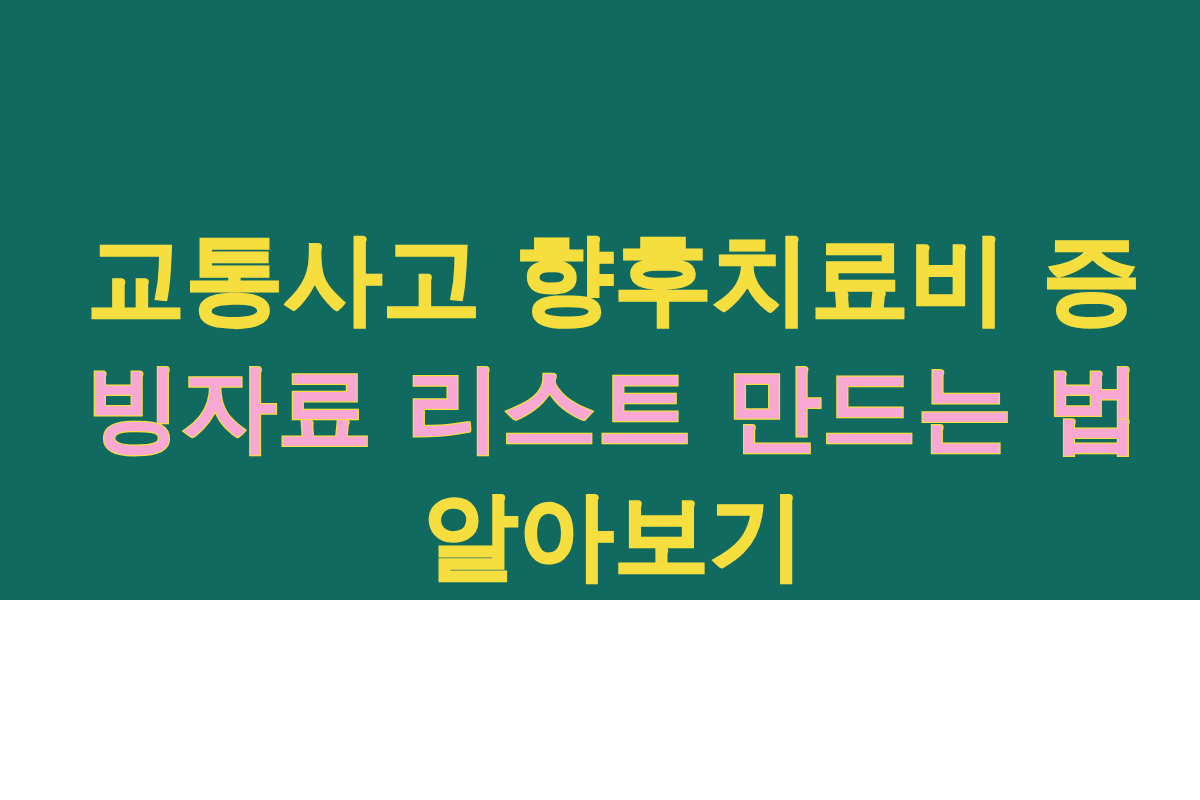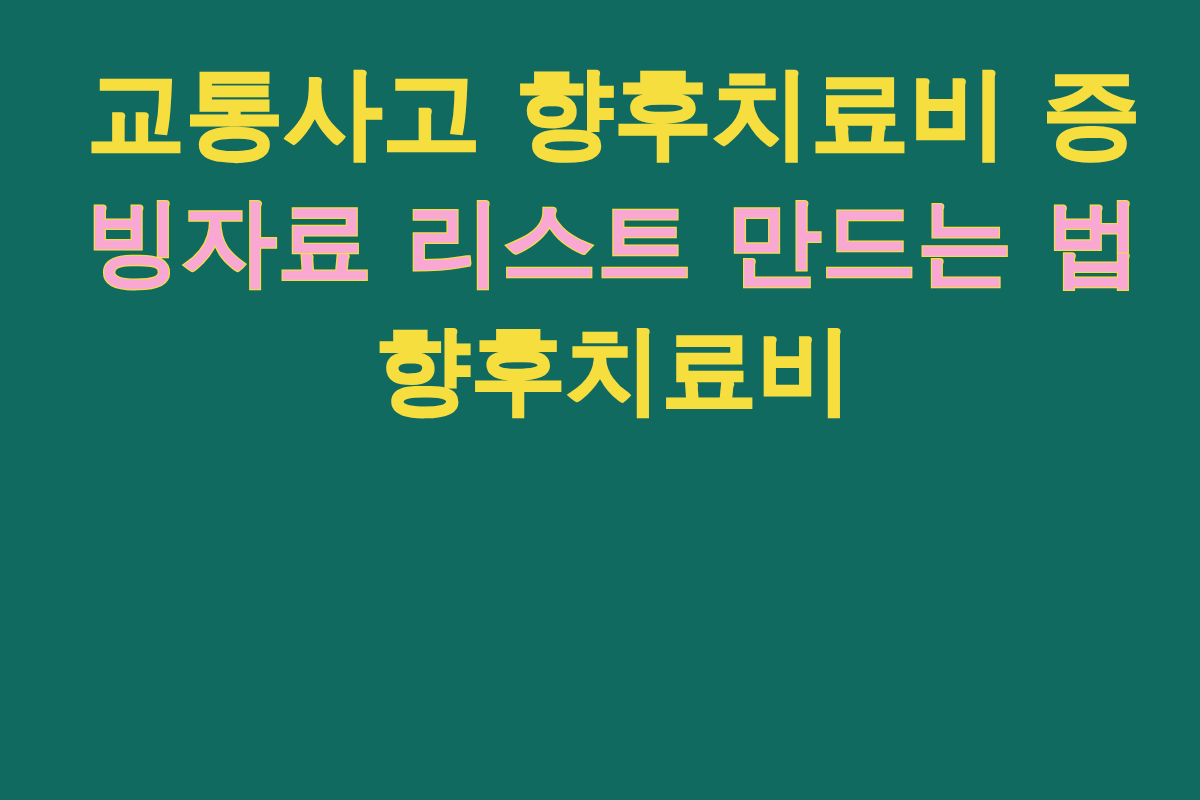--- a/index.html
+++ b/index.html
@@ -12,25 +12,25 @@
     width: 1200px;
     height: 800px;
     overflow: hidden;
     font-family: "DejaVu Sans", "Liberation Sans", sans-serif;
   }
 
   
   #thumbnail-card {
     position: relative;
     width: 1200px;
-    height: 800px;
+    height: 600px;
     box-sizing: border-box;
     background-color: #106a60;   
     display: flex;
-    align-items: flex-start;
+    align-items: flex-end;
     justify-content: center;
     overflow: hidden;
     padding-left: 28px;
   }
 
   
   #title-block {
     width: 1060px;
     margin-top: 48px;            
     text-align: center;
@@ -68,16 +68,16 @@
 <body>
 
 <div id="thumbnail-card" style="background-color: rgb(16, 106, 96);">
 
   <div id="title-block">
 
     <span class="title-line justified" style="color: rgb(247, 222, 63); -webkit-text-stroke: 2.5px rgb(247, 222, 63); font-size: 98px;">교통사고 향후치료비 증</span>
 
     <span class="title-line justified" style="color: #f9a8d4; -webkit-text-stroke: 2.5px rgb(247, 222, 63); font-size: 95px;">빙자료 리스트 만드는 법</span>
 
-    <span class="title-line short" style="color: rgb(247, 222, 63); -webkit-text-stroke: 2.5px rgb(247, 222, 63); font-size: 95px;">향후치료비</span>
+    <span class="title-line short" style="color: rgb(247, 222, 63); -webkit-text-stroke: 2.5px rgb(247, 222, 63); font-size: 95px;">알아보기</span>
 
   </div>
 </div>
 
 </body></html>

